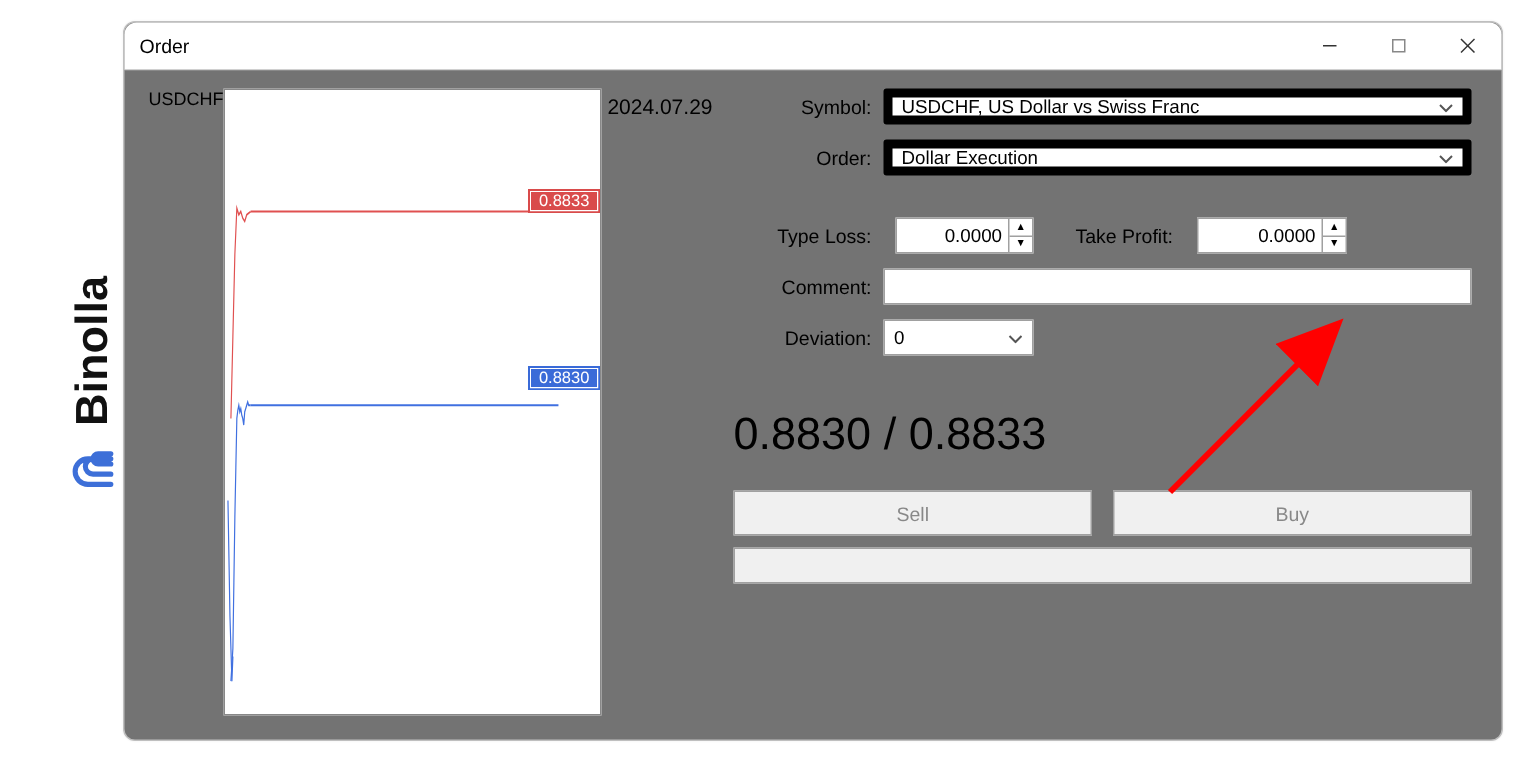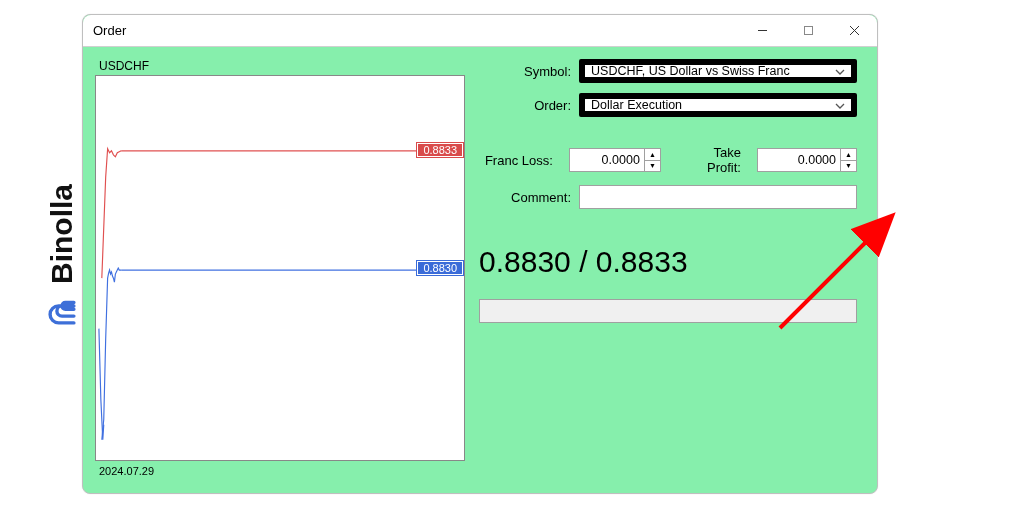--- a/index.html
+++ b/index.html
@@ -13,24 +13,24 @@
     display: flex; align-items: center; gap: 10px;
     font-size: 30px; font-weight: 700; color: #111;
     white-space: nowrap;
   }
   .brand svg { width: 34px; height: 34px; }
 
   
   .window {
     position: absolute;
     left: 82px; top: 14px;
-    width: 796px; height: 480px;
+    width: 920px; height: 480px;
     border: 1px solid #bfbfbf;
     border-radius: 8px;
-    background: #86efac;
+    background: #737373;
     display: flex; flex-direction: column;
     box-shadow: 0 0 0 1px rgba(0,0,0,0.02);
   }
   .titlebar {
     height: 32px;
     background: #fff;
     border-bottom: 1px solid #d0d0d0;
     border-radius: 8px 8px 0 0;
     display: flex; align-items: center;
     padding: 0 0 0 10px;
@@ -44,30 +44,30 @@
   }
   .winbtn svg { width: 11px; height: 11px; }
 
   .body {
     flex: 1; display: flex; padding: 12px 20px 16px 12px;
     gap: 14px;
   }
 
   
   .chart-panel {
-    width: 380px; display: flex; flex-direction: column;
+    width: 380px; display: flex; 
   }
   .chart-label { font-size: 12px; color: #000; margin: 0 0 2px 4px; }
   .chart-box {
     flex: 1; background: #fff; border: 1px solid #888;
     position: relative;
     padding-left: 28px;
   }
   .chart-date {
-    font-size: 11px; color: #000; margin: 4px 0 0 4px;
+    font-size: 14px; color: #000; margin: 4px 0 0 4px;
   }
   .price-tag {
     position: absolute; right: 0;
     font-size: 11px; color: #fff;
     padding: 1px 6px;
     border: 1px solid;
     background-clip: padding-box;
   }
   .price-tag.ask { border-color:#d94b4b; background:#d94b4b; color:#fff; box-shadow: inset 0 0 0 1px #fff; }
   .price-tag.bid { border-color:#3a6bd8; background:#3a6bd8; color:#fff; box-shadow: inset 0 0 0 1px #fff; }
@@ -219,21 +219,21 @@
                 <polyline points="1,1 5,5 9,1" fill="none" stroke="#555" stroke-width="1.3"></polyline>
               </svg>
           </span>
         </div>
       </div>
 
       <div style="height:18px"></div>
 
 
       <div class="row tight">
-        <label>Franc Loss:</label>
+        <label>Type Loss:</label>
         <div class="spinner">
           <input value="0.0000" style="">
           <div class="spin-btns">
             <div>▲</div>
             <div>▼</div>
           </div>
         </div>
         <label class="tp-label">Take Profit:</label>
         <div class="spinner">
           <input style="width: 82px;" value="0.0000">
@@ -242,23 +242,38 @@
             <div>▼</div>
           </div>
         </div>
       </div>
 
       <div class="row">
         <label>Comment:</label>
         <input class="comment-input" value="" style="">
       </div>
 
+      <div class="row">
+        <label>Deviation:</label>
+        <div class="dev-dropdown">
+          <span>0</span>
+          <span class="chev" style="position:absolute;right:6px">
+            <svg width="10" height="6" viewBox="0 0 10 6">
+                <polyline points="1,1 5,5 9,1" fill="none" stroke="#555" stroke-width="1.3"></polyline>
+              </svg>
+          </span>
+        </div>
+      </div>
 
       <div class="big-price">0.8830 / 0.8833</div>
 
+      <div class="btn-row">
+        <div class="big-btn">Sell</div>
+        <div class="big-btn">Buy</div>
+      </div>
       <div class="status-bar"></div>
     </div>
   </div>
 </div>
 
 <svg class="red-arrow" width="180" height="140">
   <defs>
     <marker id="ah" markerWidth="12" markerHeight="12" refX="9" refY="5" orient="auto">
       <polygon points="0,0 11,5 0,10" fill="#ff0000"></polygon>
     </marker>

